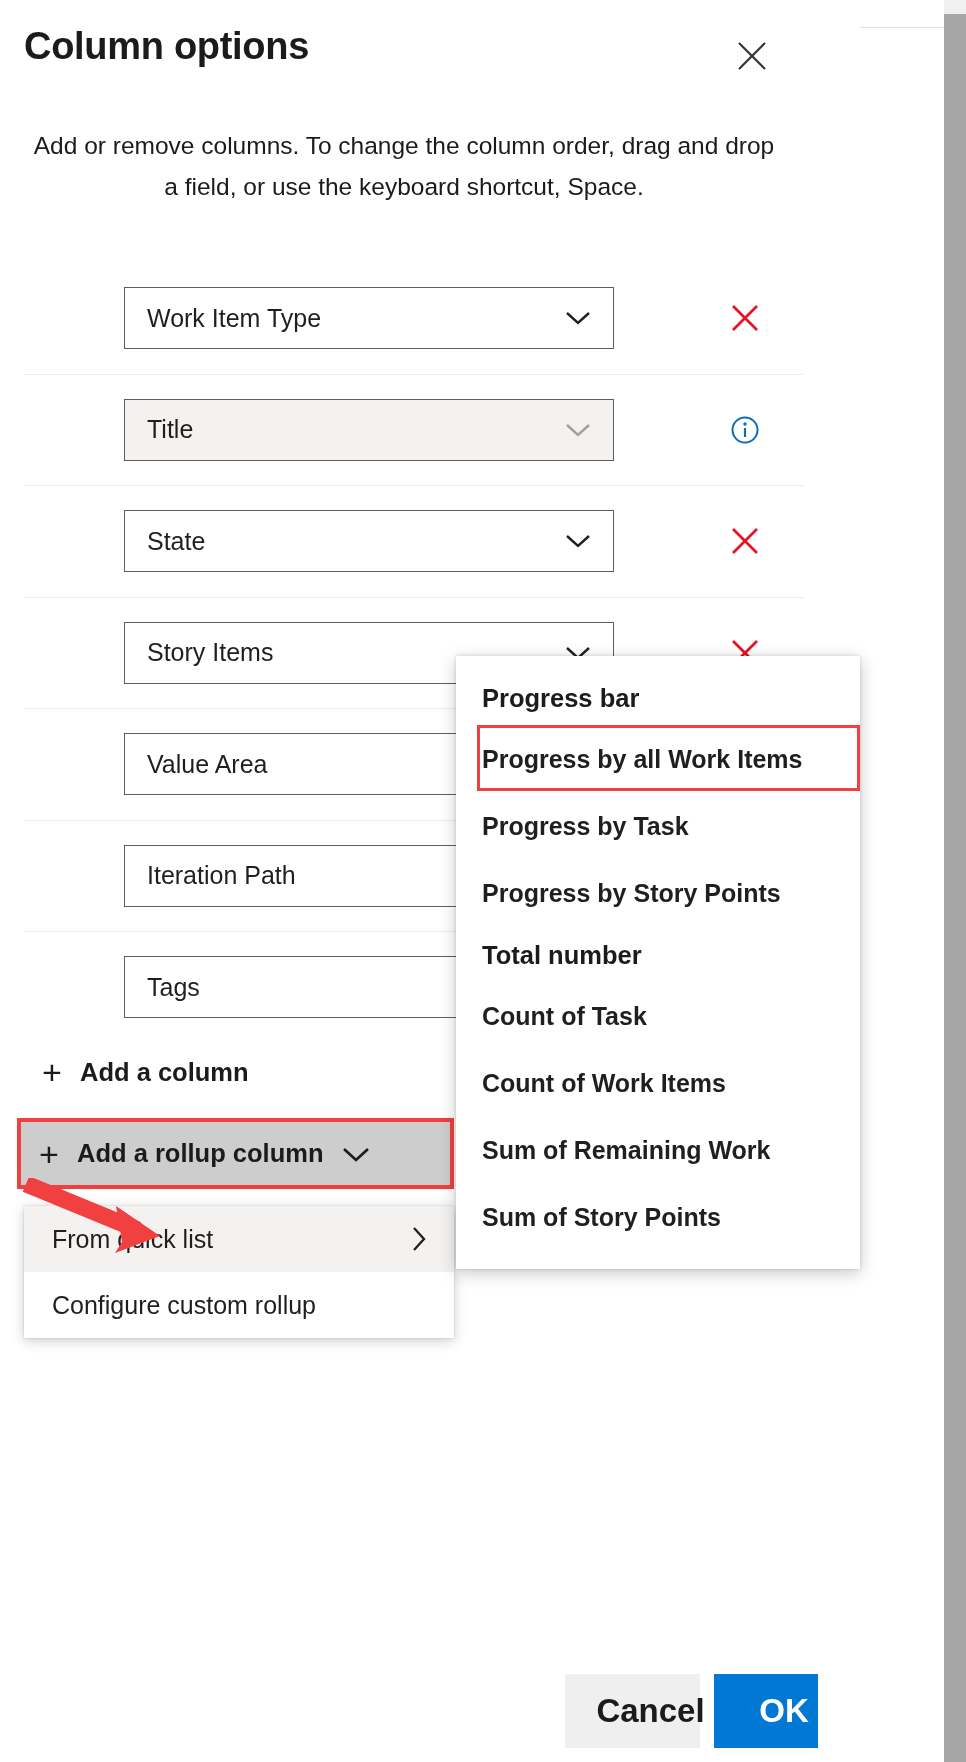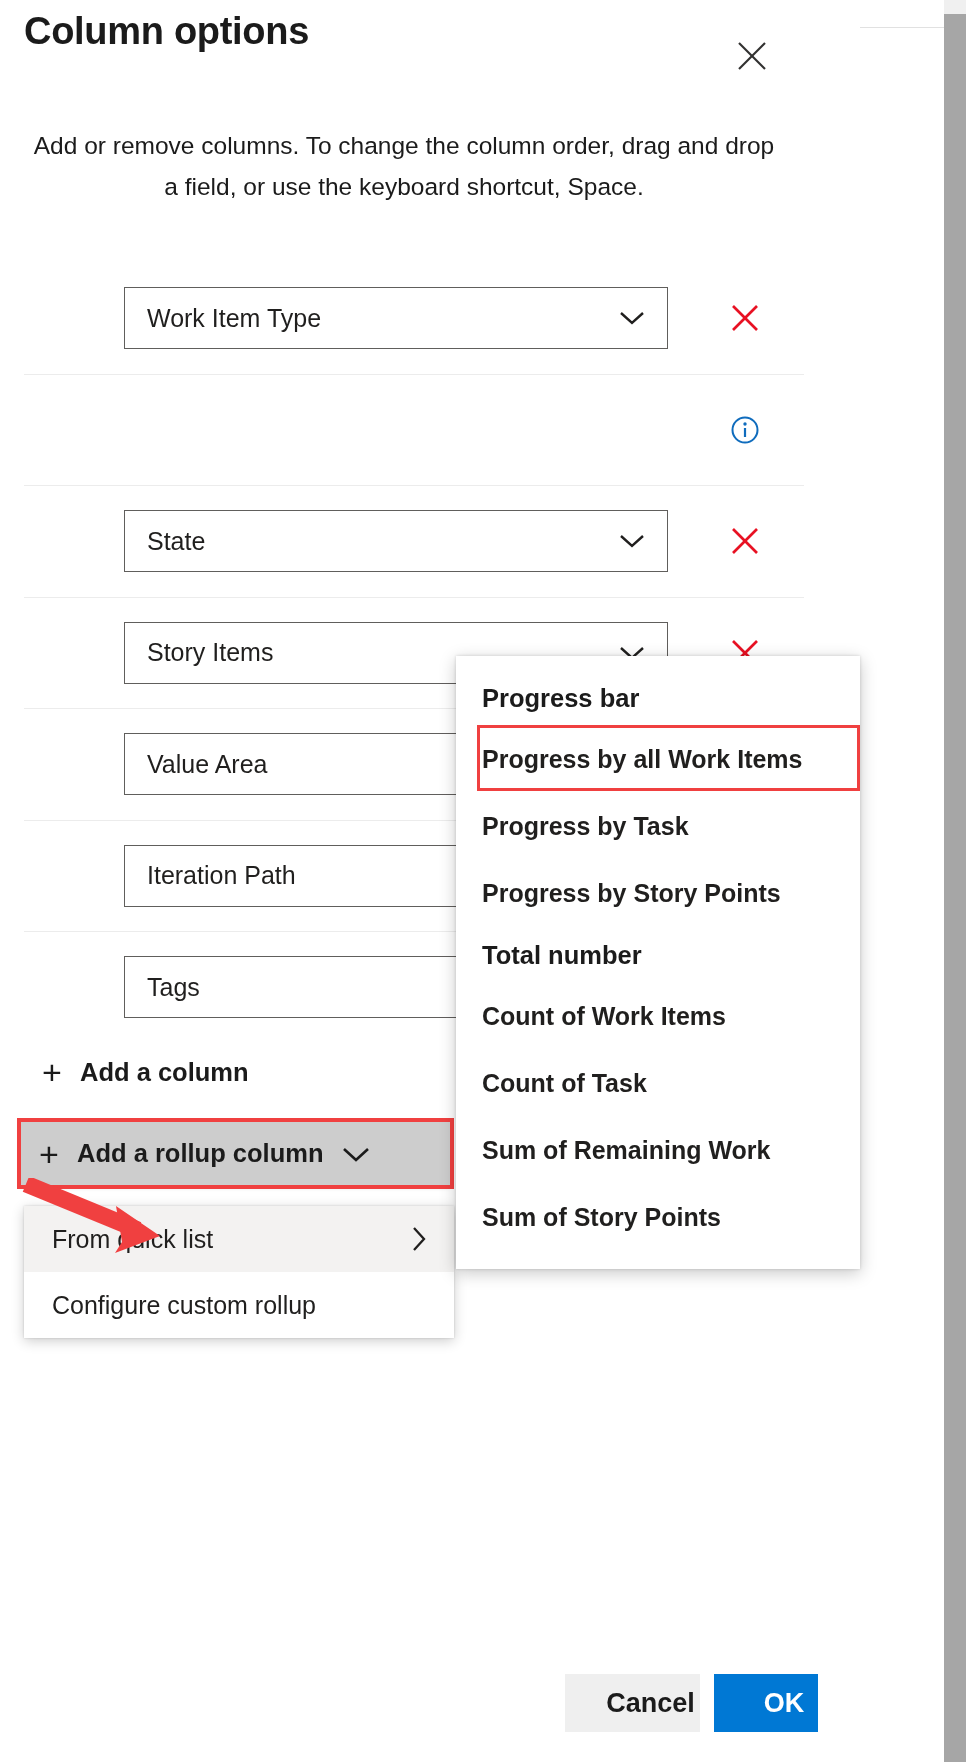--- a/index.html
+++ b/index.html
@@ -53,21 +53,21 @@
     background: #ffffff;
   }
 
   .panel-header {
     position: absolute;
     left: 0; top: 0;
     width: 860px; height: 108px;
   }
   .panel-title {
     position: absolute;
-    left: 24px; top: 10px;
+    left: 24px; top: 25px;
     font-size: 38px;
     font-weight: 600;
     color: #1b1b1b;
     letter-spacing: -0.3px;
     white-space: nowrap;
   }
   .close-btn {
     position: absolute;
     left: 724px; top: 28px;
     width: 56px; height: 56px;
@@ -105,21 +105,21 @@
     position: absolute;
     left: 24px; top: 0;
     width: 780px; height: 1px;
     background: #ececec;
   }
   .field-row:first-child .sep { display: none; }
 
   .field-box {
     position: absolute;
     left: 124px; top: 25px;
-    width: 544px; height: 62px;
+    width: 490px; height: 62px;
     border: 1px solid #605e5c;
     background: #ffffff;
     display: flex;
     align-items: center;
     cursor: pointer;
   }
   .field-box.disabled {
     background: #f3f2f1;
   }
   .field-label {
@@ -290,24 +290,24 @@
 
   
   .footer {
     position: absolute;
     left: 0; top: 1640px;
     width: 860px; height: 122px;
     background: #ffffff;
   }
   .btn {
     position: absolute;
-    height: 58px;
+    height: 74px;
     border: none;
     cursor: pointer;
-    font-size: 27px;
+    font-size: 33px;
     font-weight: 600;
     display: flex;
     align-items: center;
     justify-content: center;
     padding-left: 36px;
   }
   .btn-cancel {
     left: 565px; top: 34px;
     width: 135px;
     background: #efefef;
@@ -363,20 +363,28 @@
             <svg width="32" height="32" viewBox="0 0 32 32">
               <line x1="4" y1="4" x2="28" y2="28" stroke="#e81123" stroke-width="2.6"></line>
               <line x1="28" y1="4" x2="4" y2="28" stroke="#e81123" stroke-width="2.6"></line>
             </svg>
           </span>
         </button>
       </div>
 
       <div class="field-row">
         <div class="sep"></div>
+        <div class="field-box disabled">
+          <span class="field-label">Title</span>
+          <span class="field-chevron">
+            <svg width="30" height="18" viewBox="0 0 30 18">
+                <polyline points="4,4 15,14 26,4" fill="none" stroke="#a19f9d" stroke-width="2.4"></polyline>
+              </svg>
+          </span>
+        </div>
         <button class="row-action">
           <span>
             <svg width="32" height="32" viewBox="0 0 32 32">
               <circle cx="16" cy="16" r="12.5" fill="none" stroke="#0f6cbd" stroke-width="2"></circle>
               <circle cx="16" cy="10" r="1.7" fill="#0f6cbd"></circle>
               <line x1="16" y1="14" x2="16" y2="23" stroke="#0f6cbd" stroke-width="2.2"></line>
             </svg>
           </span>
         </button>
       </div>
@@ -495,24 +503,24 @@
       <div class="flyout-item">
         <span>Progress by Task</span>
       </div>
       <div class="flyout-item">
         <span>Progress by Story Points</span>
       </div>
 
       <div class="flyout-header">Total number</div>
 
       <div class="flyout-item">
+        <span>Count of Task</span>
+      </div>
+      <div class="flyout-item">
         <span>Count of Work Items</span>
-      </div>
-      <div class="flyout-item">
-        <span>Count of Task</span>
       </div>
       <div class="flyout-item">
         <span>Sum of Remaining Work</span>
       </div>
       <div class="flyout-item">
         <span>Sum of Story Points</span>
       </div>
 
     </div>
 

